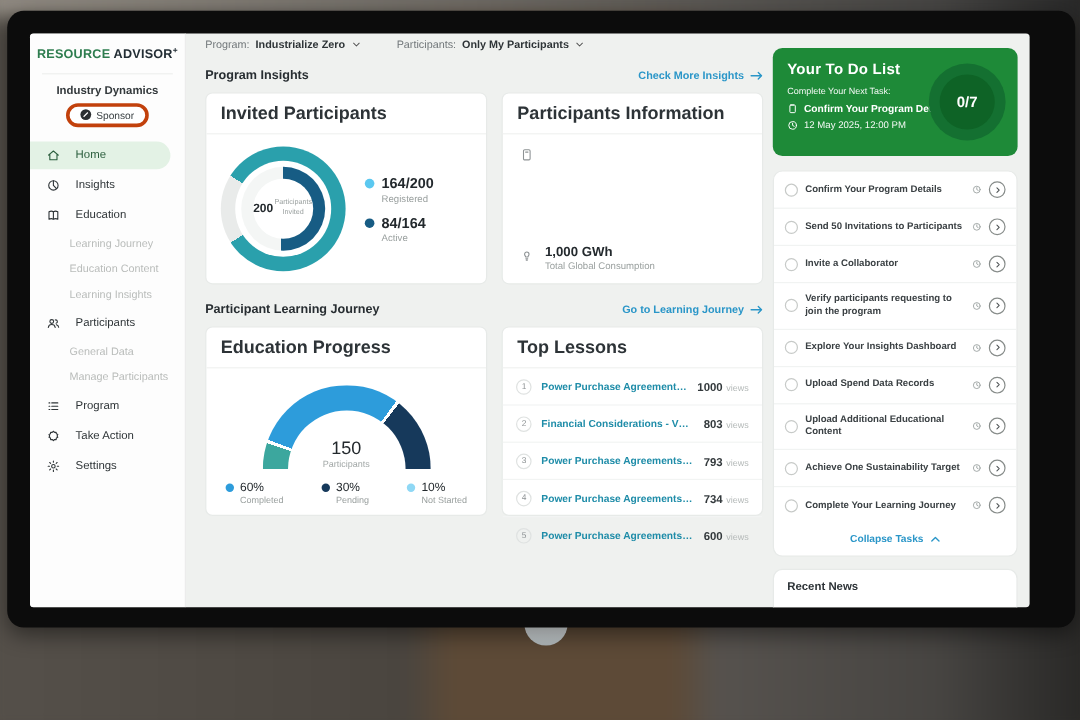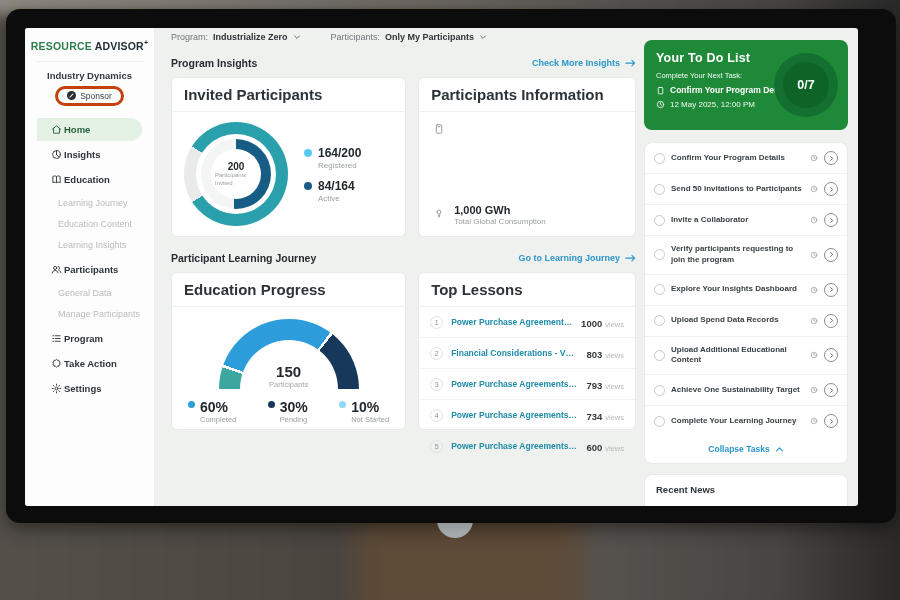--- a/index.html
+++ b/index.html
@@ -26,21 +26,21 @@
   .logo{text-align:center;font-size:10.5px;font-weight:bold;letter-spacing:.2px;color:#232e35}
   .logo .g{color:#2E7D4F}
   .logo sup{font-size:7px}
   .side-div{border-top:1px solid #eeefee;margin:9px 10px 8px}
   .org{text-align:center;font-size:9.5px;font-weight:bold;color:#33393c}
   .badge{display:flex;justify-content:center;margin-top:5px}
   .badge-pill{display:inline-flex;align-items:center;gap:4px;border:3px solid #c2410c;border-radius:10px;padding:2px 9px;font-size:8.5px;color:#3a4043;background:#fff;cursor:pointer}
   .badge-dot{width:9px;height:9px;border-radius:50%;background:#2b2f31;position:relative}
   .badge-dot::after{content:"";position:absolute;left:2px;top:4px;width:5px;height:1.2px;background:#fff;transform:rotate(-45deg)}
   .nav{margin-top:12px}
-  .nav-item{display:flex;align-items:center;gap:2px;padding:6px 8px 6px 14px;font-size:9.5px;font-weight:bold;color:#2e3437;margin:2px 12px 2px 12px;border-radius:0 13px 13px 0;cursor:pointer}
+  .nav-item{display:flex;align-items:center;gap:13px;padding:6px 8px 6px 14px;font-size:9.5px;font-weight:normal;color:#2e3437;margin:2px 12px 2px 0;border-radius:0 13px 13px 0;cursor:pointer}
   .nav-item.active{background:#e3f2e5;color:#2a5d3c}
   .nav-item .i{width:11px;height:11px;flex-shrink:0}
   .nav-sub{padding:5.5px 8px 5.5px 33px;font-size:9px;font-weight:normal;color:var(--c-sub);cursor:pointer}
 
   
   .content{flex:1;display:flex;min-width:0}
   .main{flex:1;min-width:0;padding:4px 8px 0 16px}
   h1{font-size:17px;font-weight:bold;color:#20262a;margin:12px 0 9px;letter-spacing:.2px}
   .filters{display:flex;gap:30px;font-size:9px;color:#71777a;align-items:center}
   .filter{display:flex;align-items:center;gap:5px;cursor:pointer}
@@ -58,21 +58,21 @@
   .cards-row > .card:first-child{flex:1.08}
   .cards-row > .card:last-child{flex:1}
 
   
   .invited-body{flex:1;display:flex;align-items:center;gap:16px;padding:8px 12px}
   .donut{width:104px;height:104px;border-radius:50%;position:relative;flex-shrink:0;
     background:conic-gradient(from 302deg,var(--c-teal) 0 calc(var(--p)*3.6deg),#e9ebea 0)}
   .donut-hole1{position:absolute;inset:12px;background:#fff;border-radius:50%}
   .donut-ring2{position:absolute;inset:17px;border-radius:50%;
     background:conic-gradient(var(--c-navy) 0 calc(var(--p)*3.6deg),#f4f6f5 0)}
-  .donut-hole2{position:absolute;inset:27px;background:#fff;border-radius:50%;display:flex;flex-direction:column;align-items:center;justify-content:center;text-align:left}
+  .donut-hole2{position:absolute;inset:27px;background:#fff;border-radius:50%;display:flex;flex-direction:row;align-items:center;justify-content:center;text-align:center}
   .donut-val{font-size:10px;font-weight:bold;color:#23292d}
   .donut-lbl{font-size:6px;color:#9aa09f;line-height:1.3;width:42px}
   .leg-item{display:flex;align-items:flex-start;gap:6px;margin:9px 0}
   .leg-dot{width:8px;height:8px;border-radius:50%;margin-top:3px;flex-shrink:0}
   .leg-val{font-size:12px;font-weight:bold;color:#23292d}
   .leg-lbl{font-size:8px;color:#9aa09f;margin-top:1px}
 
   
   .info-body{flex:1;padding:8px 14px 4px;display:flex;flex-direction:column;justify-content:space-between}
   .stat{display:flex;gap:9px}
@@ -90,26 +90,26 @@
   .gauge{width:140px;height:140px;border-radius:50%;position:relative;
     background:conic-gradient(from 270deg,
       var(--c-gteal) 0 calc(var(--p1)*1.8deg),
       #fff calc(var(--p1)*1.8deg) calc(var(--p1)*1.8deg + 2.5deg),
       var(--c-blue) calc(var(--p1)*1.8deg + 2.5deg) calc(var(--p2)*1.8deg),
       #fff calc(var(--p2)*1.8deg) calc(var(--p2)*1.8deg + 2.5deg),
       var(--c-gnavy) calc(var(--p2)*1.8deg + 2.5deg) 180deg,
       transparent 180deg)}
   .gauge-hole{position:absolute;inset:21px;background:#fff;border-radius:50%}
   .gauge-center{position:absolute;left:0;right:0;bottom:0;text-align:center}
-  .gauge-val{font-size:15px;font-weight:bold;color:#23292d}
+  .gauge-val{font-size:15px;font-weight:normal;color:#23292d}
   .gauge-lbl{font-size:7.5px;color:#a2a8a7}
   .gauge-legend{display:flex;justify-content:space-between;padding:6px 6px 0}
   .gl{display:flex;gap:5px}
   .gl .leg-dot{margin-top:2px;width:7px;height:7px}
-  .gl-pct{font-size:14px;font-weight:bold;color:#23292d}
+  .gl-pct{font-size:10px;font-weight:normal;color:#23292d}
   .gl-lbl{font-size:7.5px;color:#9aa09f}
 
   
   .lesson{display:flex;align-items:center;padding:6px 11px;border-bottom:1px solid #f2f4f3;cursor:pointer}
   .lesson:last-child{border-bottom:none}
   .rank{width:13px;height:13px;border-radius:50%;border:1px solid #dfe2e1;color:#8d9294;font-size:7px;display:flex;align-items:center;justify-content:center;flex-shrink:0}
   .lesson-t{flex:1;margin:0 8px;font-size:8.5px;font-weight:bold;color:#1E8CA8;white-space:nowrap;overflow:hidden;text-overflow:ellipsis}
   .views-v{font-size:9.5px;font-weight:bold;color:#33393c}
   .views-s{font-size:7.5px;color:#b5bab9;margin-left:3px}
 

